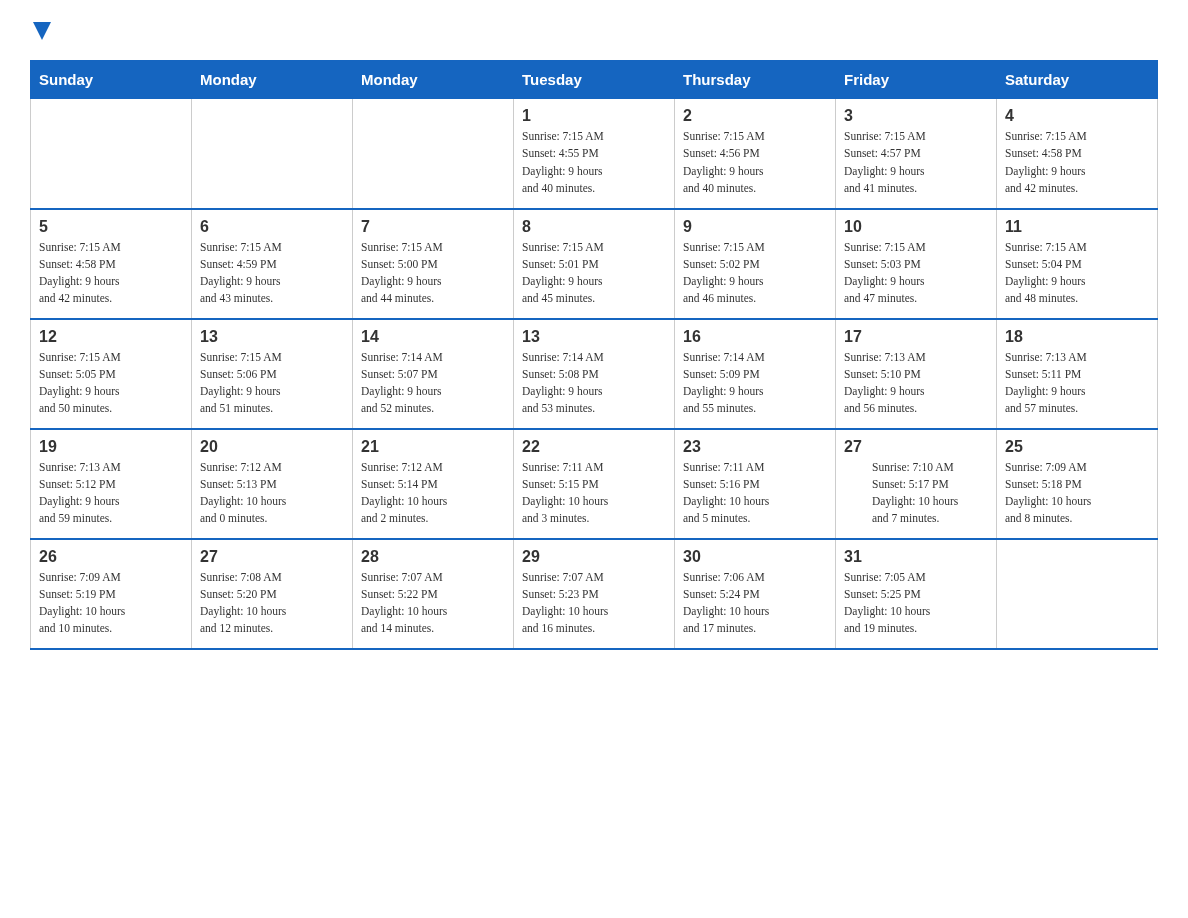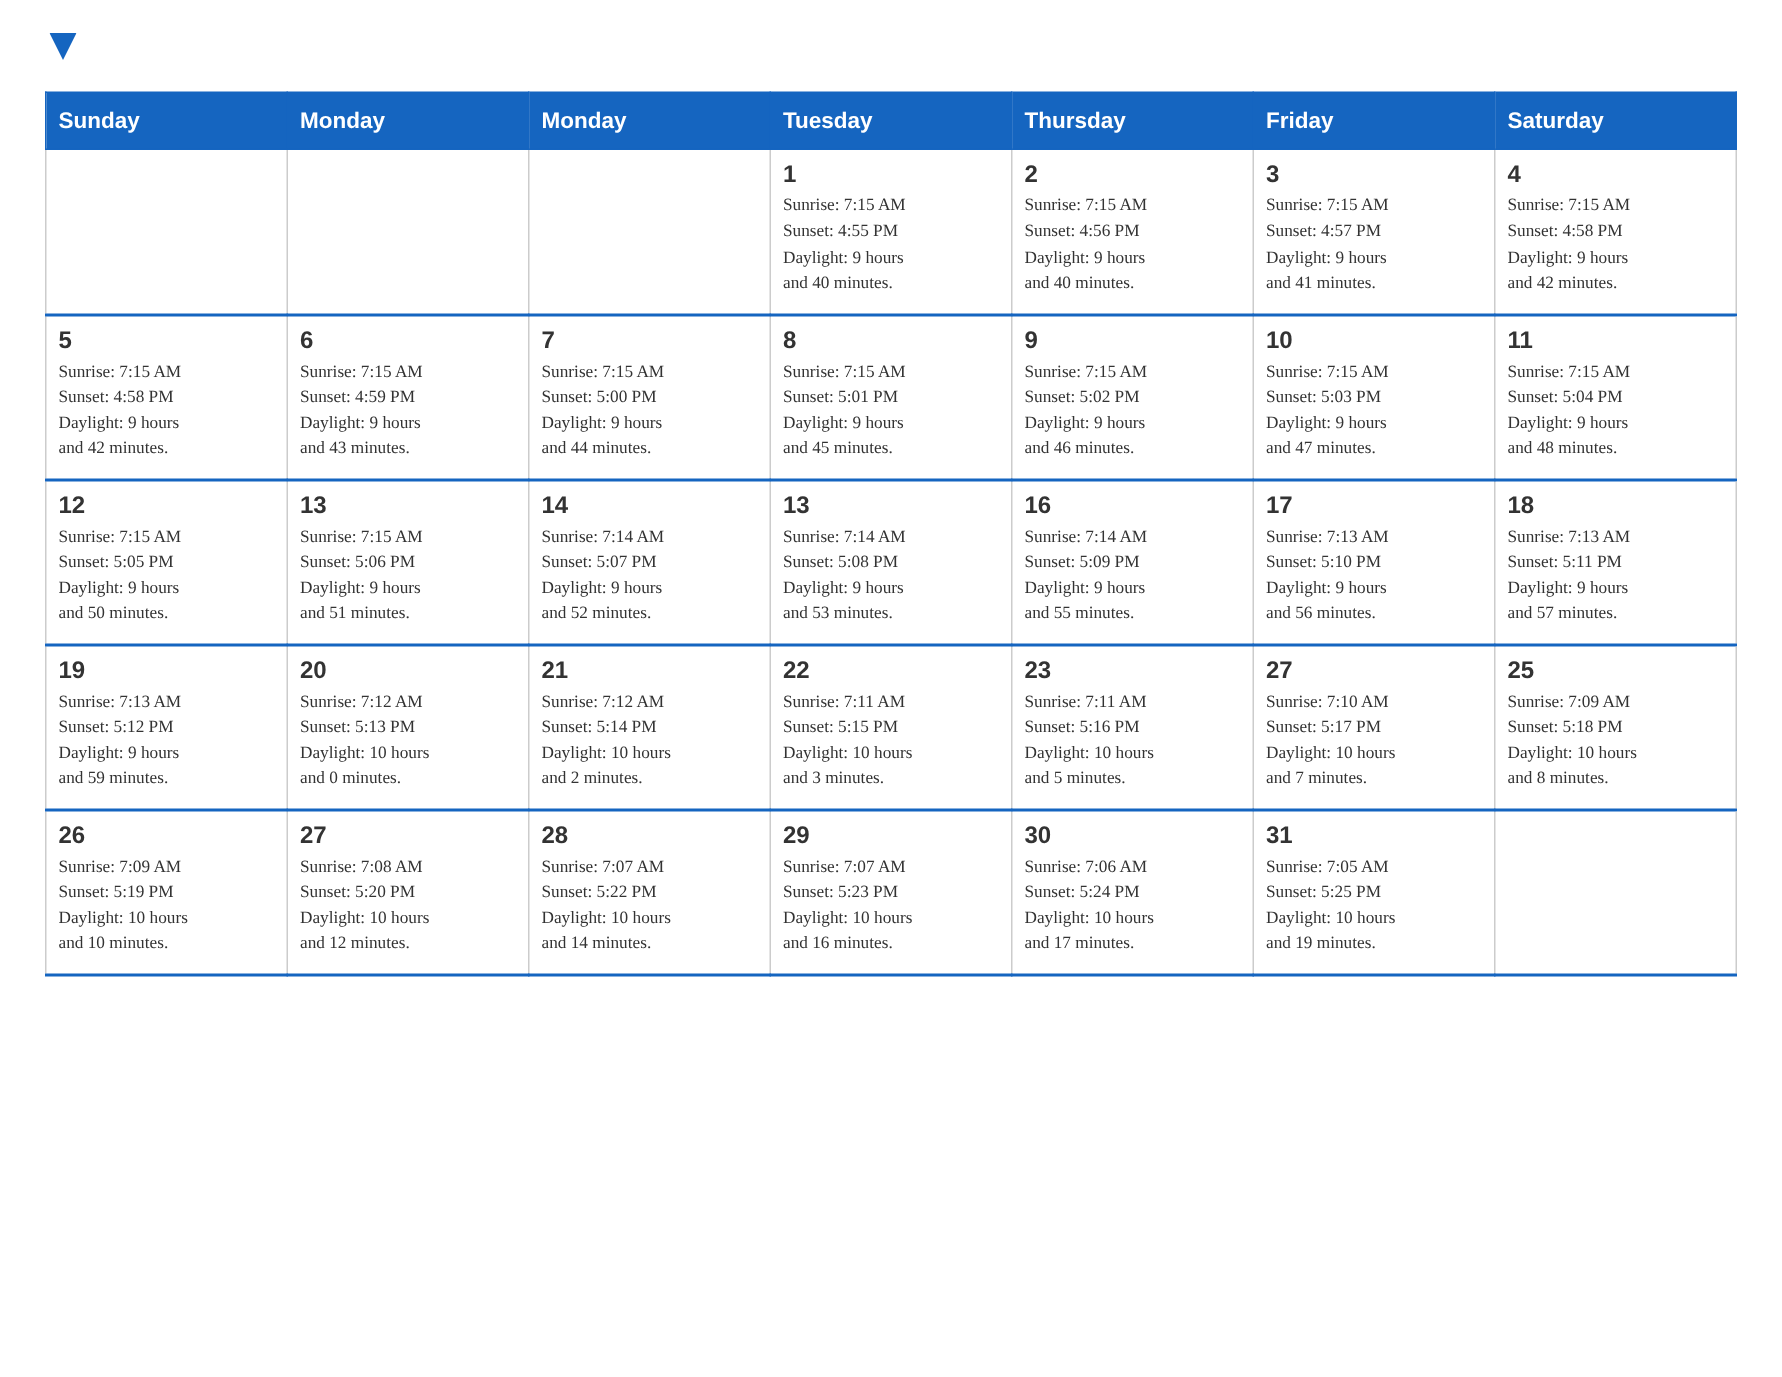--- a/index.html
+++ b/index.html
@@ -290,21 +290,21 @@
         </td>
         <td>
           <span class="day-number">23</span>
           <div class="day-info" style="white-space: pre-line;">Sunrise: 7:11 AM
 Sunset: 5:16 PM
 Daylight: 10 hours
 and 5 minutes.</div>
         </td>
         <td>
           <span class="day-number">27</span>
-          <div class="day-info" style="white-space: pre-line;">Sunrise: 7:10 AM
+          <div class="day-info" style="white-space: pre-line; margin-left: 28px;">Sunrise: 7:10 AM
 Sunset: 5:17 PM
 Daylight: 10 hours
 and 7 minutes.</div>
         </td>
         <td>
           <span class="day-number">25</span>
           <div class="day-info" style="white-space: pre-line;">Sunrise: 7:09 AM
 Sunset: 5:18 PM
 Daylight: 10 hours
 and 8 minutes.</div>

